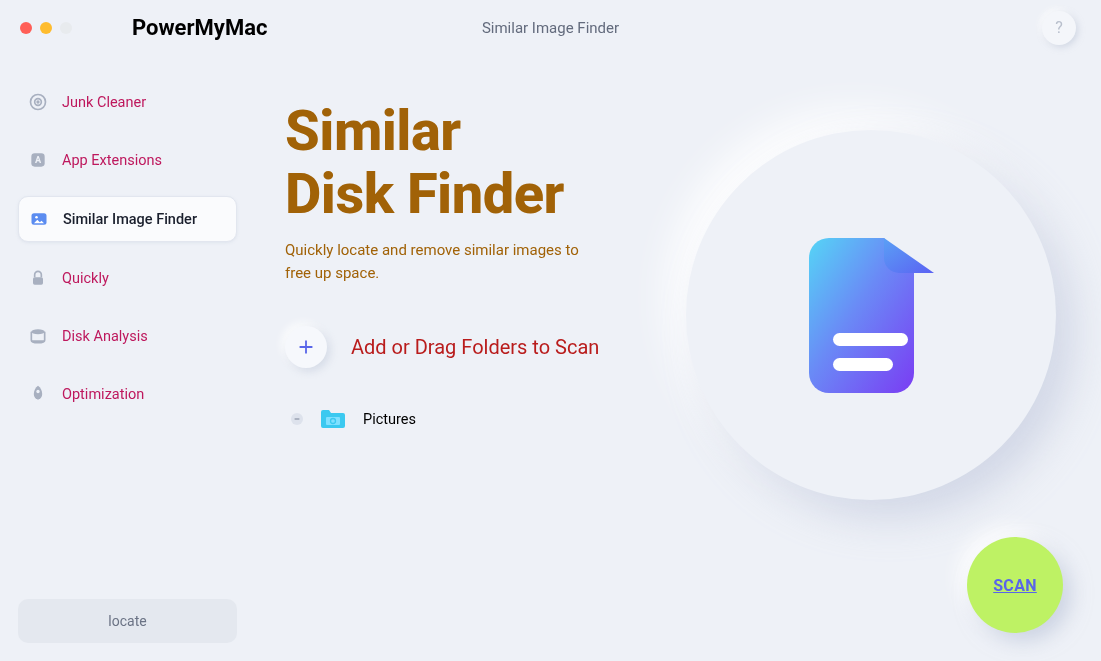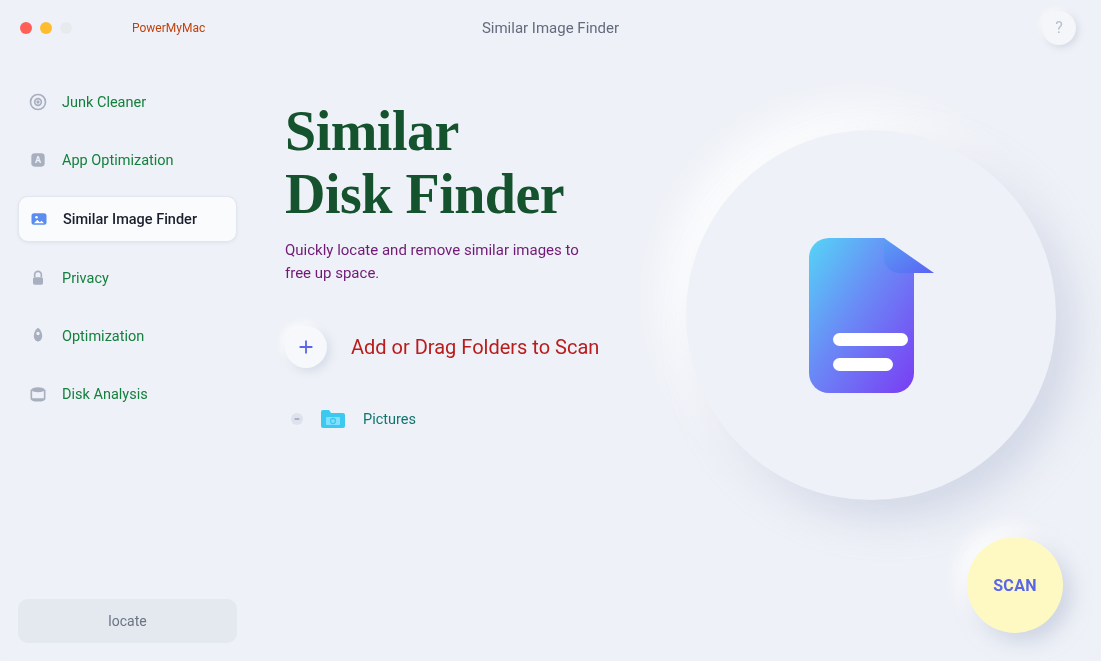--- a/index.html
+++ b/index.html
@@ -30,23 +30,23 @@
       display: flex;
       gap: 8px;
       align-items: center;
     }
     .light { width: 12px; height: 12px; border-radius: 50%; }
     .light.red { background: #ff5f57; }
     .light.yellow { background: #febc2e; }
     .light.green { background: #e8ebee; }
     .app-title {
       margin-left: 60px;
-      color: #c2410c;
-      font-weight: 400;
-      font-size: 12px;
+      color: #000000;
+      font-weight: 700;
+      font-size: 22px;
     }
     .page-title-top {
       position: absolute;
       left: 50%;
       transform: translateX(-50%);
       color: #636b7d;
       font-size: 15px;
     }
     .help-btn {
       position: absolute;
@@ -74,21 +74,21 @@
       padding: 25px 18px 18px 18px;
     }
     .sidebar-item {
       display: flex;
       align-items: center;
       gap: 14px;
       padding: 12px 10px;
       border-radius: 10px;
       cursor: pointer;
       margin-bottom: 14px;
-      color: #15803d;
+      color: #be185d;
       font-size: 14.5px;
     }
     .sidebar-item.active {
       background: #fafbfd;
       border: 1px solid #e2e6ef;
       box-shadow: 0 1px 3px rgba(180,190,210,0.25);
       color: #1a1f2d;
     }
     .sidebar-item.active .sidebar-label { color: #1a1f2d; font-weight: 500; }
     .sidebar-icon {
@@ -108,28 +108,27 @@
       cursor: pointer;
     }
     .content {
       flex: 1;
       padding: 45px 40px 30px 30px;
       position: relative;
     }
     .heading {
       font-size: 56px;
       font-weight: 800;
-      color: #14532d;
+      color: #a16207;
       line-height: 1.12;
       margin-bottom: 14px;
       letter-spacing: -0.5px;
-      font-family: Liberation Serif, serif;
     }
     .subtext {
-      color: #701a75;
+      color: #a16207;
       font-size: 15px;
       line-height: 1.5;
       max-width: 300px;
       margin-bottom: 42px;
     }
     .add-folder-row {
       display: flex;
       align-items: center;
       gap: 24px;
       margin-bottom: 40px;
@@ -153,21 +152,21 @@
       width: 12px; height: 12px;
       border-radius: 50%;
       background: #dde2ec;
       display: flex; align-items: center; justify-content: center;
       cursor: pointer;
       font-size: 10px; color: #8a93a5;
     }
     .folder-icon {
       width: 28px; height: 22px;
     }
-    .folder-name { color: #0f766e; font-size: 14.5px; }
+    .folder-name { color: #000000; font-size: 14.5px; }
     .big-circle {
       position: absolute;
       right: 45px;
       top: 75px;
       width: 370px;
       height: 370px;
       border-radius: 50%;
       background: #eef1f7;
       box-shadow: 18px 18px 40px rgba(175,185,210,0.45), -18px -18px 40px rgba(255,255,255,0.95);
       display: flex;
@@ -175,30 +174,31 @@
       justify-content: center;
     }
     .doc-icon { width: 125px; height: 155px; }
     .scan-btn {
       position: absolute;
       right: 38px;
       bottom: 28px;
       width: 96px;
       height: 96px;
       border-radius: 50%;
-      background: #fef9c3;
+      background: #bef264;
       box-shadow: 8px 8px 20px rgba(175,185,210,0.55), -8px -8px 20px rgba(255,255,255,0.95);
       display: flex;
       align-items: center;
       justify-content: center;
       color: #5966e9;
       font-weight: 700;
       font-size: 16px;
       cursor: pointer;
       letter-spacing: 0.3px;
+      text-decoration: underline;
     }
   </style>
 </head>
 <body>
 
 <div class="window">
   <div class="titlebar">
     <div class="traffic-lights">
       <div class="light red"></div>
       <div class="light yellow"></div>
@@ -226,21 +226,21 @@
       </div>
 
 
       <div class="sidebar-item">
         <span class="sidebar-icon">
           <svg viewBox="0 0 24 24" width="20" height="20" fill="#a8b0c0">
               <rect x="4" y="4" width="16" height="16" rx="4"></rect>
               <text x="12" y="16" text-anchor="middle" fill="#eef1f7" font-size="11" font-weight="bold">A</text>
             </svg>
         </span>
-        <span class="sidebar-label">App Optimization</span>
+        <span class="sidebar-label">App Extensions</span>
       </div>
 
 
       <div class="sidebar-item active">
         <span class="sidebar-icon">
           <svg viewBox="0 0 24 24" width="20" height="20">
               <rect x="3" y="5" width="18" height="14" rx="3" fill="#5b8cf0"></rect>
               <circle cx="9" cy="10" r="1.5" fill="#fff"></circle>
               <path d="M6 17l4-4 3 3 2-2 3 3H6z" fill="#fff"></path>
             </svg>
@@ -250,42 +250,42 @@
 
 
 
       <div class="sidebar-item">
         <span class="sidebar-icon">
           <svg viewBox="0 0 24 24" width="20" height="20" fill="#a8b0c0">
               <rect x="6" y="11" width="12" height="9" rx="2"></rect>
               <path d="M8 11V8a4 4 0 018 0v3" stroke="#a8b0c0" stroke-width="2" fill="none"></path>
             </svg>
         </span>
-        <span class="sidebar-label">Privacy</span>
-      </div>
-
-      <div class="sidebar-item">
-        <span class="sidebar-icon">
-          <svg viewBox="0 0 24 24" width="20" height="20" fill="#a8b0c0">
-              <path d="M12 2c3 2 5 6 5 10 0 2-1 4-2 5l-3 2-3-2c-1-1-2-3-2-5 0-4 2-8 5-10z"></path>
-              <circle cx="12" cy="9" r="2" fill="#eef1f7"></circle>
-            </svg>
-        </span>
-        <span class="sidebar-label">Optimization</span>
+        <span class="sidebar-label">Quickly</span>
       </div>
 
       <div class="sidebar-item">
         <span class="sidebar-icon">
           <svg viewBox="0 0 24 24" width="20" height="20" fill="#a8b0c0">
               <ellipse cx="12" cy="7" rx="8" ry="3"></ellipse>
               <path d="M4 7v10c0 1.7 3.6 3 8 3s8-1.3 8-3V7" fill="none" stroke="#a8b0c0" stroke-width="2"></path>
               <path d="M4 17c0 1.7 3.6 3 8 3s8-1.3 8-3"></path>
             </svg>
         </span>
         <span class="sidebar-label">Disk Analysis</span>
+      </div>
+
+      <div class="sidebar-item">
+        <span class="sidebar-icon">
+          <svg viewBox="0 0 24 24" width="20" height="20" fill="#a8b0c0">
+              <path d="M12 2c3 2 5 6 5 10 0 2-1 4-2 5l-3 2-3-2c-1-1-2-3-2-5 0-4 2-8 5-10z"></path>
+              <circle cx="12" cy="9" r="2" fill="#eef1f7"></circle>
+            </svg>
+        </span>
+        <span class="sidebar-label">Optimization</span>
       </div>
 
       <div class="user-chip">
         <span>locate</span>
       </div>
     </div>
 
     <div class="content">
       <h1 class="heading">
         <span>Similar</span><br>

